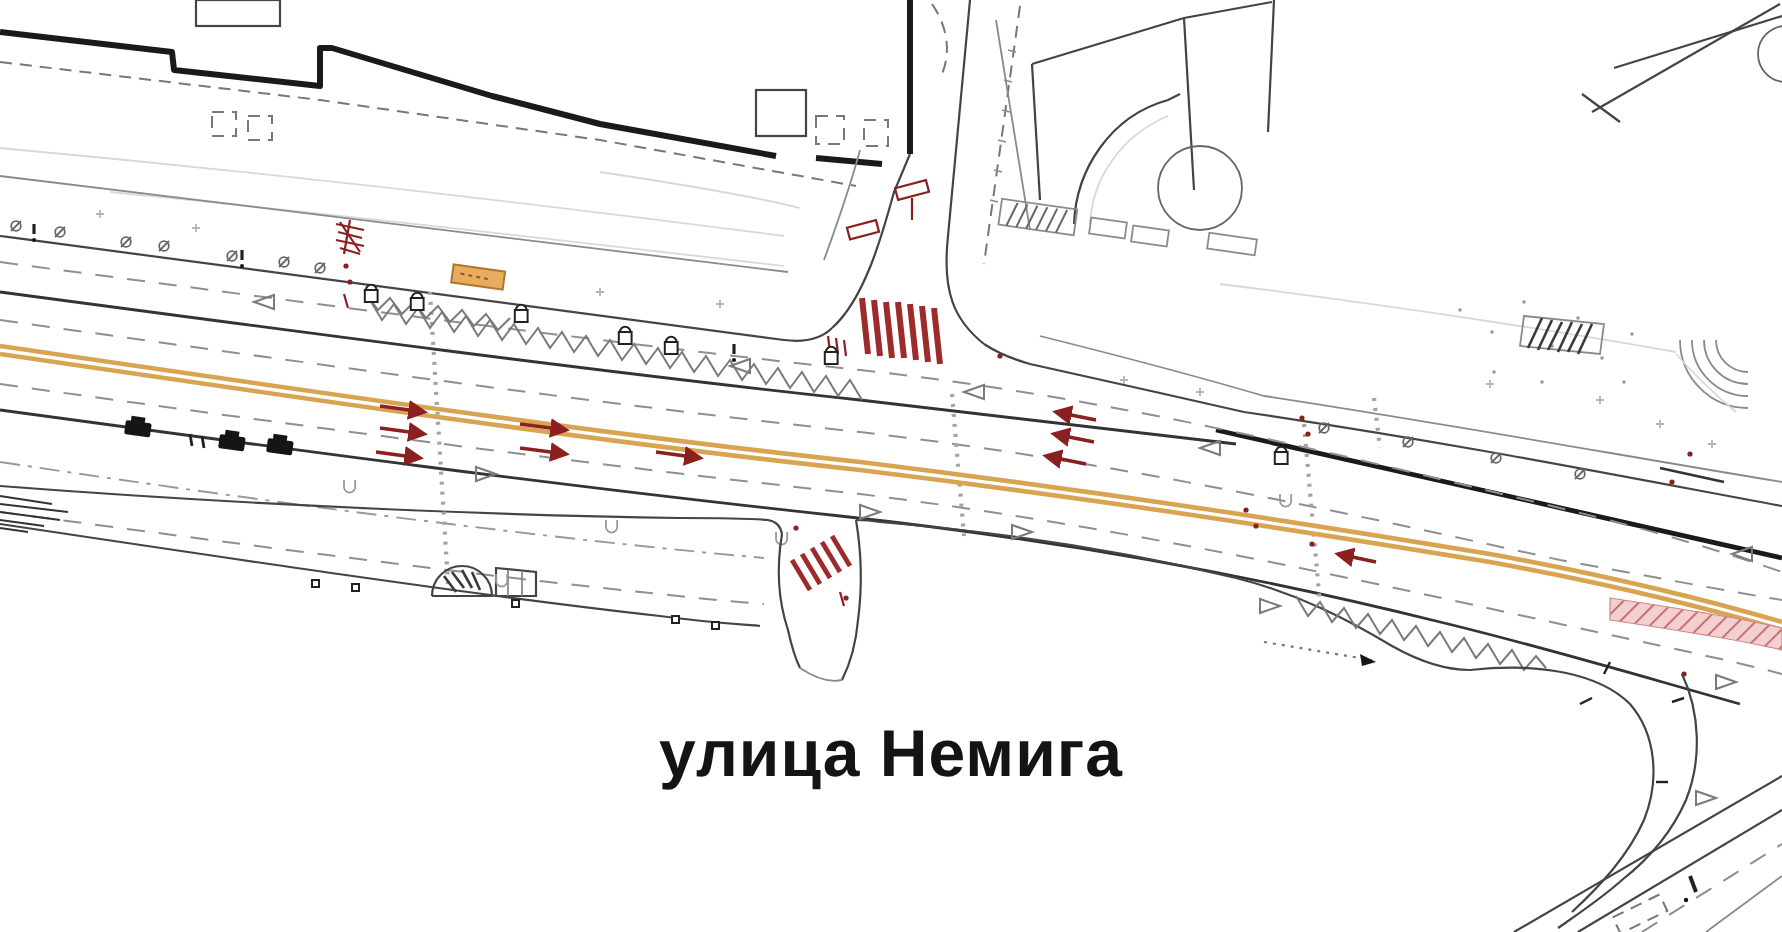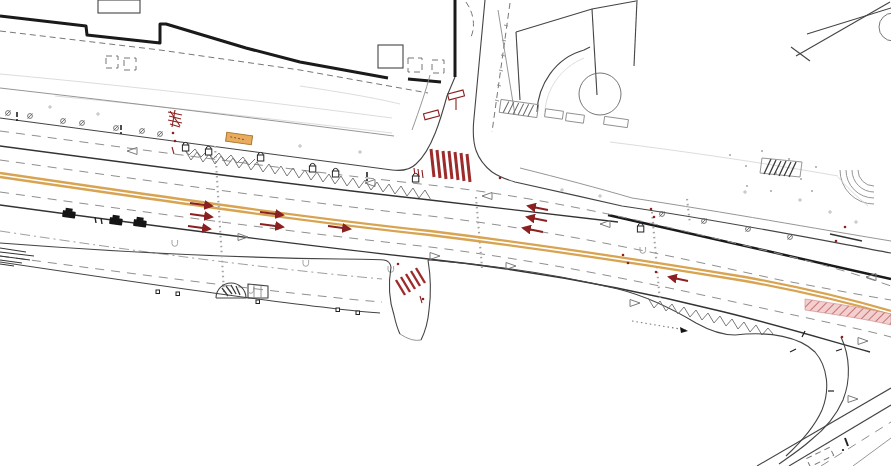--- a/index.html
+++ b/index.html
@@ -445,13 +445,14 @@
     </g>
   </g>
 
   <g>
     <path class="s1" d="M796,56 L890,2"></path>
     <path class="s1" d="M807,34 L891,8"></path>
     <path class="s1" d="M791,47 L810,61"></path>
   </g>
 </svg>
 
+<div class="street-label">улица Немига</div>
 </div>
 
 </body></html>

